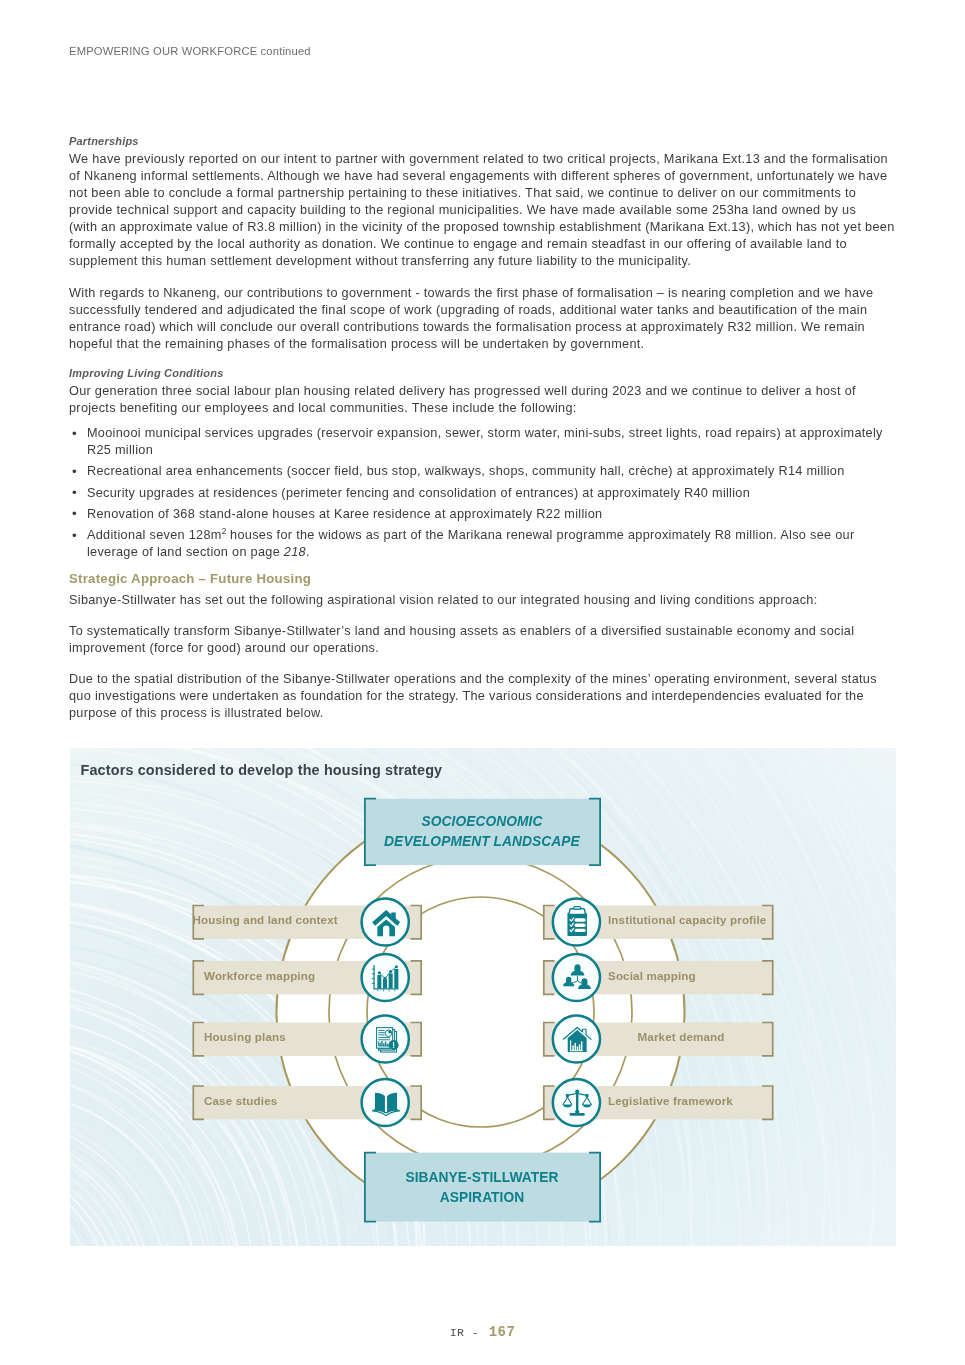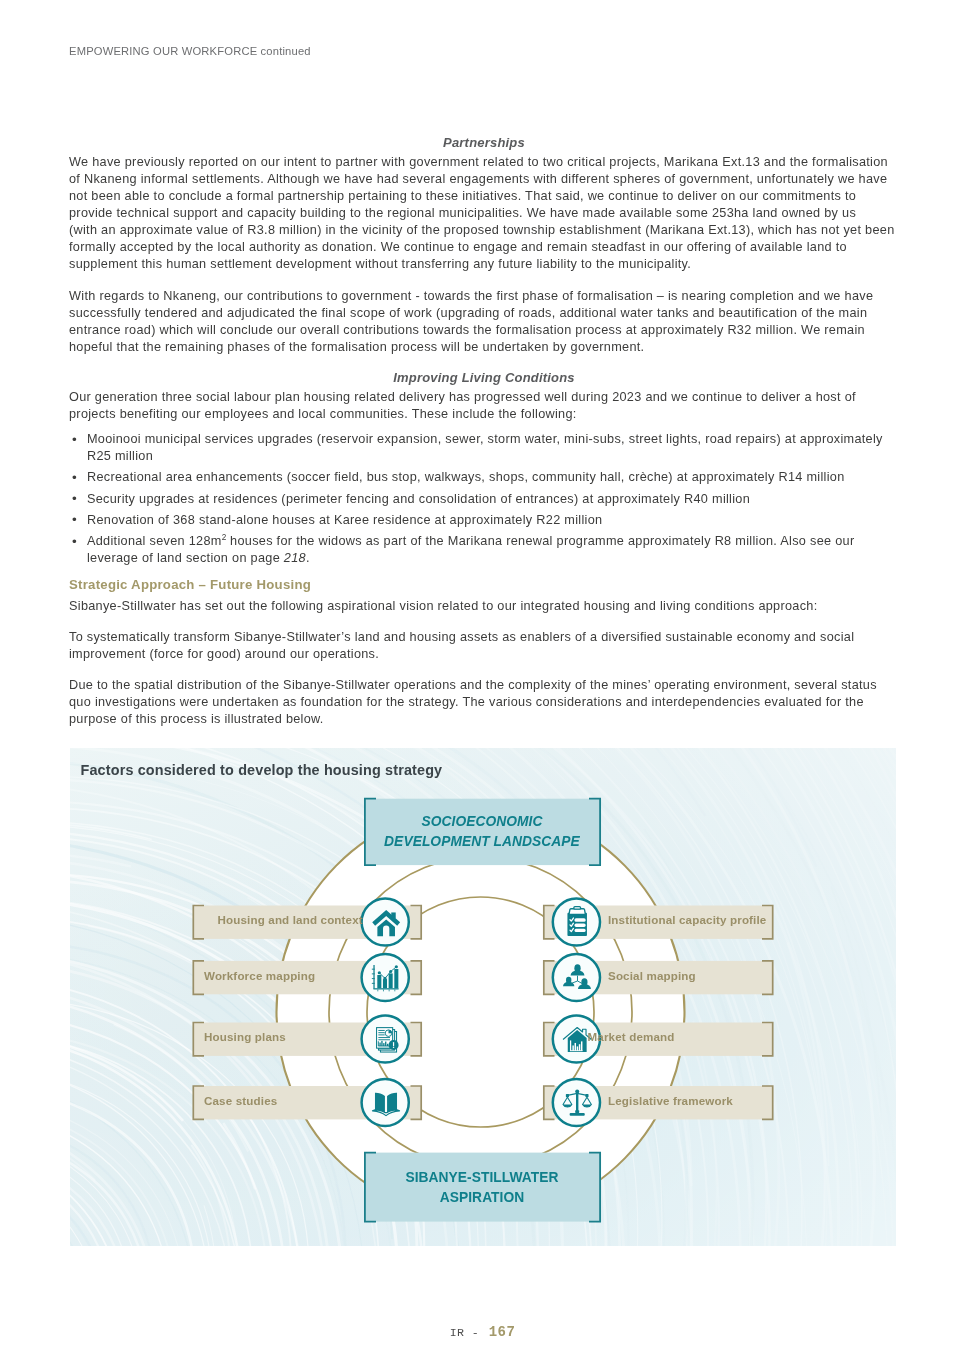--- a/index.html
+++ b/index.html
@@ -1,21 +1,21 @@
 <!DOCTYPE html>
 <html><head>
 <meta charset="utf-8">
 <style>
   html,body{margin:0;padding:0;}
   body{width:965px;height:1365px;background:#ffffff;font-family:"Liberation Sans",sans-serif;
        -webkit-font-smoothing:antialiased;}
   .page{position:relative;width:965px;height:1365px;overflow:hidden;background:#fff;}
   .running-head{position:absolute;left:69px;top:45px;font-size:11.2px;color:#6d6e70;letter-spacing:.18px;}
   .content{position:absolute;left:69px;top:134.5px;width:830px;}
-  h3.sub{font-size:13px;font-style:italic;font-weight:bold;color:#5a5b5d;margin:0 0 4.4px 0;letter-spacing:.2px;text-align:center;}
+  h3.sub{font-size:11px;font-style:italic;font-weight:bold;color:#5a5b5d;margin:0 0 4.4px 0;letter-spacing:.2px;}
   p.body{font-size:12.7px;line-height:17.1px;color:#3c3c3b;margin:0 0 14px 0;letter-spacing:.3px;white-space:pre;}
   h3.gold{font-size:13.2px;font-weight:bold;color:#a3996a;margin:10px 0 5.2px 0;letter-spacing:.25px;}
   ul.bul{margin:-6.5px 0 0 0;padding:0;list-style:none;}
   ul.bul li{position:relative;padding-left:18px;font-size:12.7px;line-height:17.1px;color:#3c3c3b;
             margin-bottom:4.2px;letter-spacing:.3px;white-space:pre;}
   ul.bul li:before{content:"\2022";position:absolute;left:3px;top:-0.5px;font-size:13.5px;}
   .footer{position:absolute;left:0;right:0;top:1323px;text-align:center;font-family:Liberation Mono, monospace;}
   .footer .ir{color:#4d4d4d;letter-spacing:.4px;font-size:11.6px;}
   .footer .pn{color:#a3996a;font-weight:bold;font-size:14px;letter-spacing:.4px;}
   sup{font-size:8.2px;vertical-align:super;line-height:0;letter-spacing:0;}
@@ -509,27 +509,27 @@
 
     <div class="boxtxt" style="left:294px;top:64.3px;width:237px;font-style:italic;">
       <div>SOCIOECONOMIC</div>
       <div>DEVELOPMENT LANDSCAPE</div>
     </div>
     <div class="boxtxt" style="left:294px;top:420.3px;width:237px;">
       <div>SIBANYE-STILLWATER</div>
       <div>ASPIRATION</div>
     </div>
 
-    <div class="lbl" style="left:148px;top:165.3px;">Housing and land context</div>
+    <div class="lbl" style="left:123px;top:165.3px;">Housing and land context</div>
     <div class="lbl" style="left:134.5px;top:220.7px;">Workforce mapping</div>
     <div class="lbl" style="left:134.5px;top:282.3px;">Housing plans</div>
     <div class="lbl" style="left:134.5px;top:345.8px;">Case studies</div>
     <div class="lbl" style="left:538.5px;top:165.3px;">Institutional capacity profile</div>
     <div class="lbl" style="left:538.5px;top:220.7px;">Social mapping</div>
-    <div class="lbl" style="left:518px;top:282.3px;">Market demand</div>
+    <div class="lbl" style="left:568px;top:282.3px;">Market demand</div>
     <div class="lbl" style="left:538.5px;top:345.8px;">Legislative framework</div>
   </div>
 
   <div class="footer">
     <span class="ir">IR -</span>
     <span class="pn">167</span>
   </div>
 </div>
 
 </body></html>

